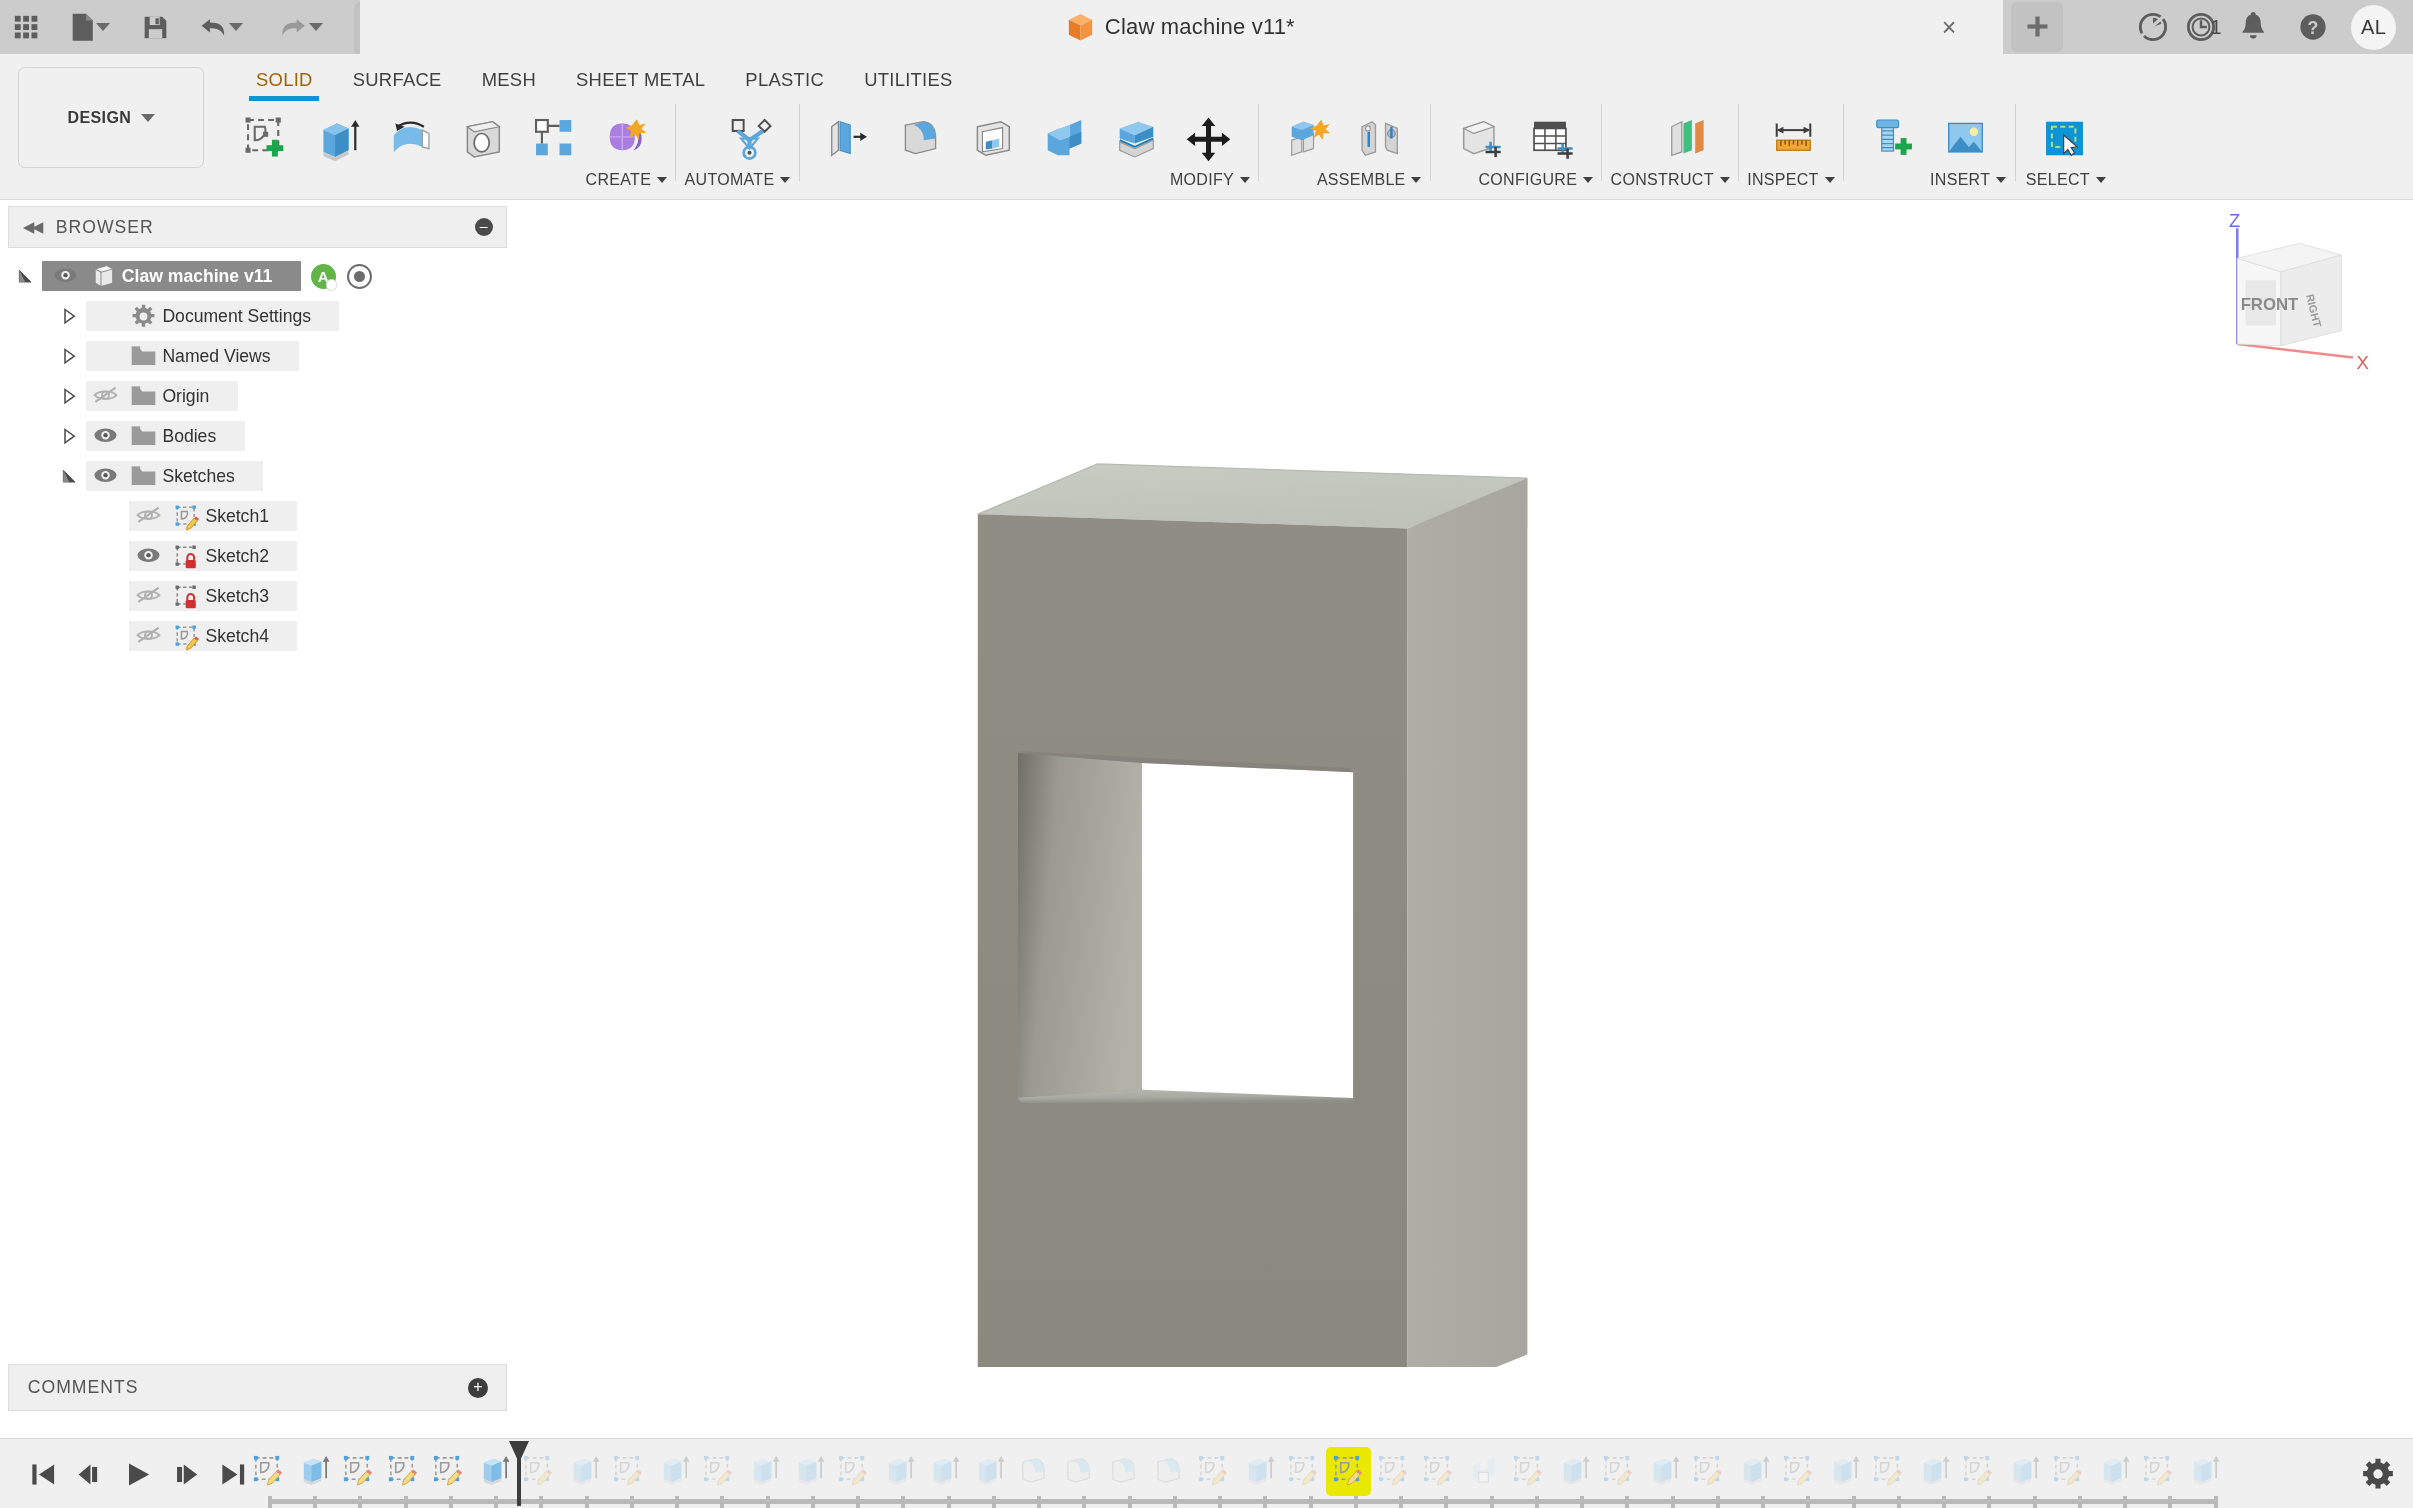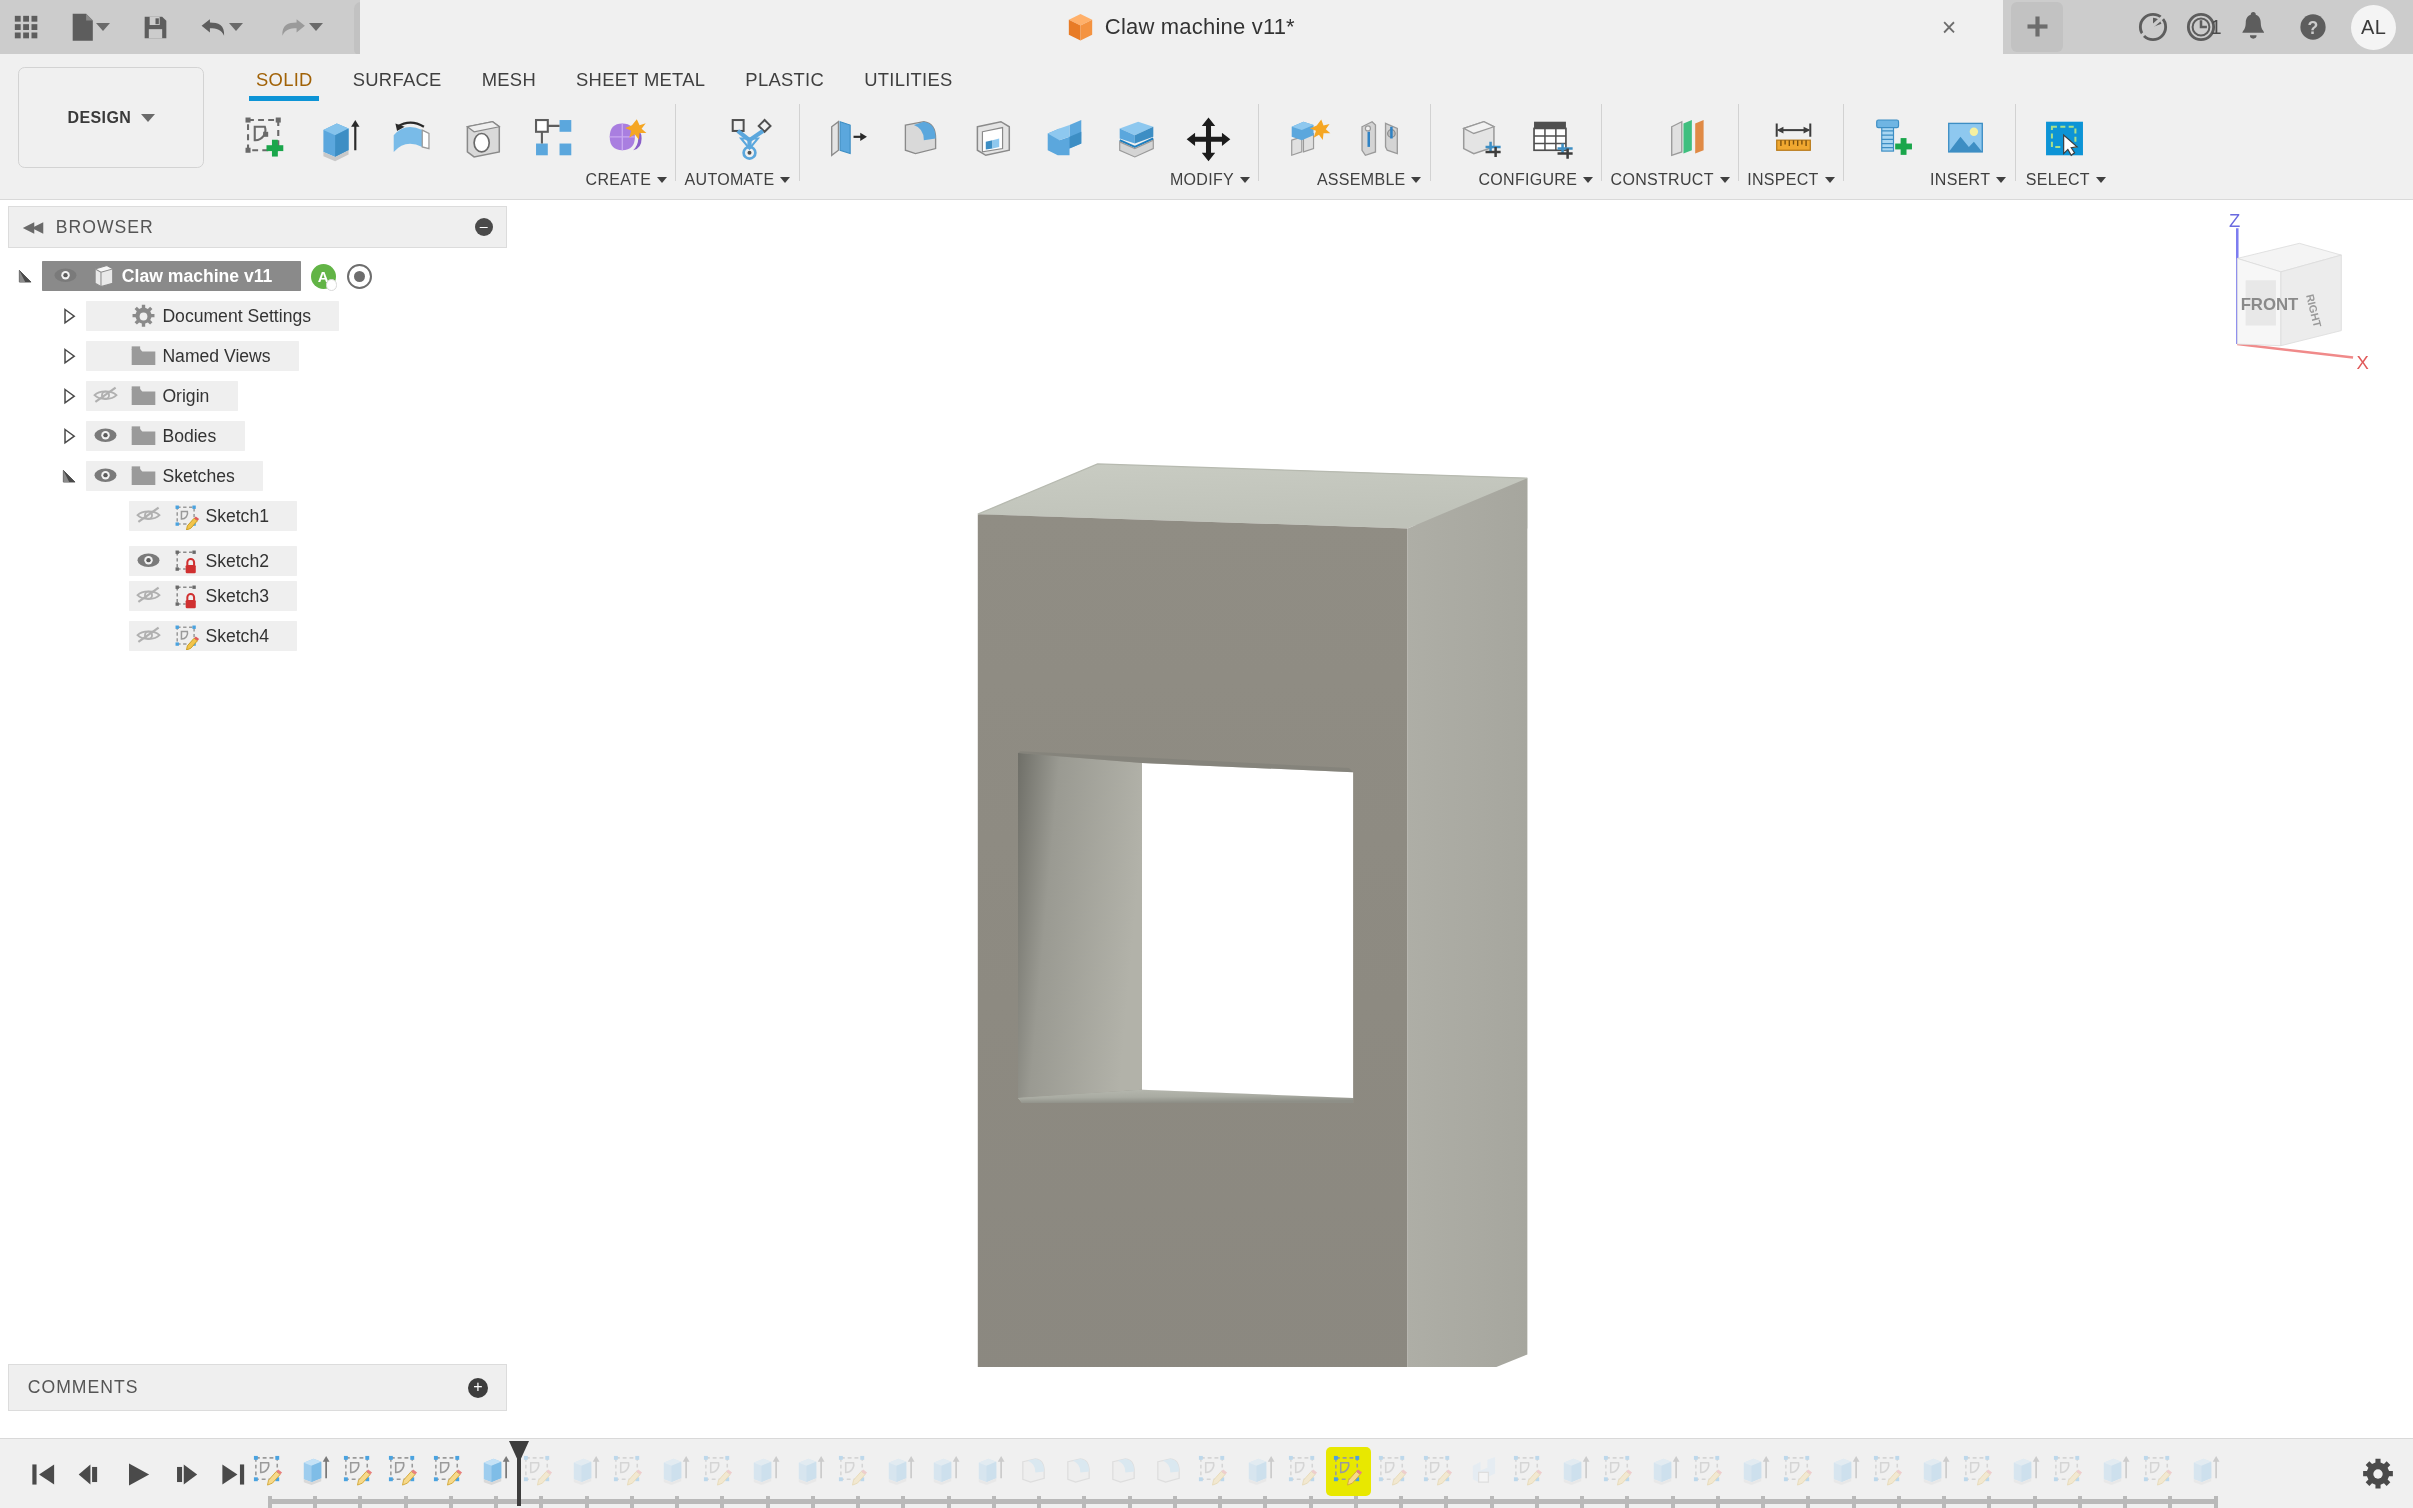--- a/index.html
+++ b/index.html
@@ -862,21 +862,21 @@
                 <rect x="3" y="23" width="4" height="4"></rect>
                 <rect x="23" y="23" width="4" height="4"></rect>
               </g>
               <path d="M17 27 l8 -9 l4 3 l-8 9 l-5 2 z" fill="#f2c44a" stroke="#c99a1e" stroke-width="1.1"></path>
               <path d="M25 18 l4 3 l2 -2 l-4 -3 z" fill="#e05a5a"></path>
             </svg>
           </span>
           <span class="nlabel">Sketch1</span>
         </span>
       </div>
-      <div class="node" style="padding-left: 87px; align-items: flex-end;">
+      <div class="node" style="padding-left: 87px;">
         <span class="arrow-cell"></span>
         <span class="pill">
           <span class="eye-cell">
             <svg width="27" height="22" viewBox="0 0 32 26">
               <ellipse cx="16" cy="12" rx="13" ry="8" fill="#7a7a7a"></ellipse>
               <circle cx="16" cy="12" r="5" fill="#f2f2f2"></circle>
               <circle cx="16" cy="12" r="2.6" fill="#5a5a5a"></circle>
             </svg>
           </span>
           <span class="icon-cell">

